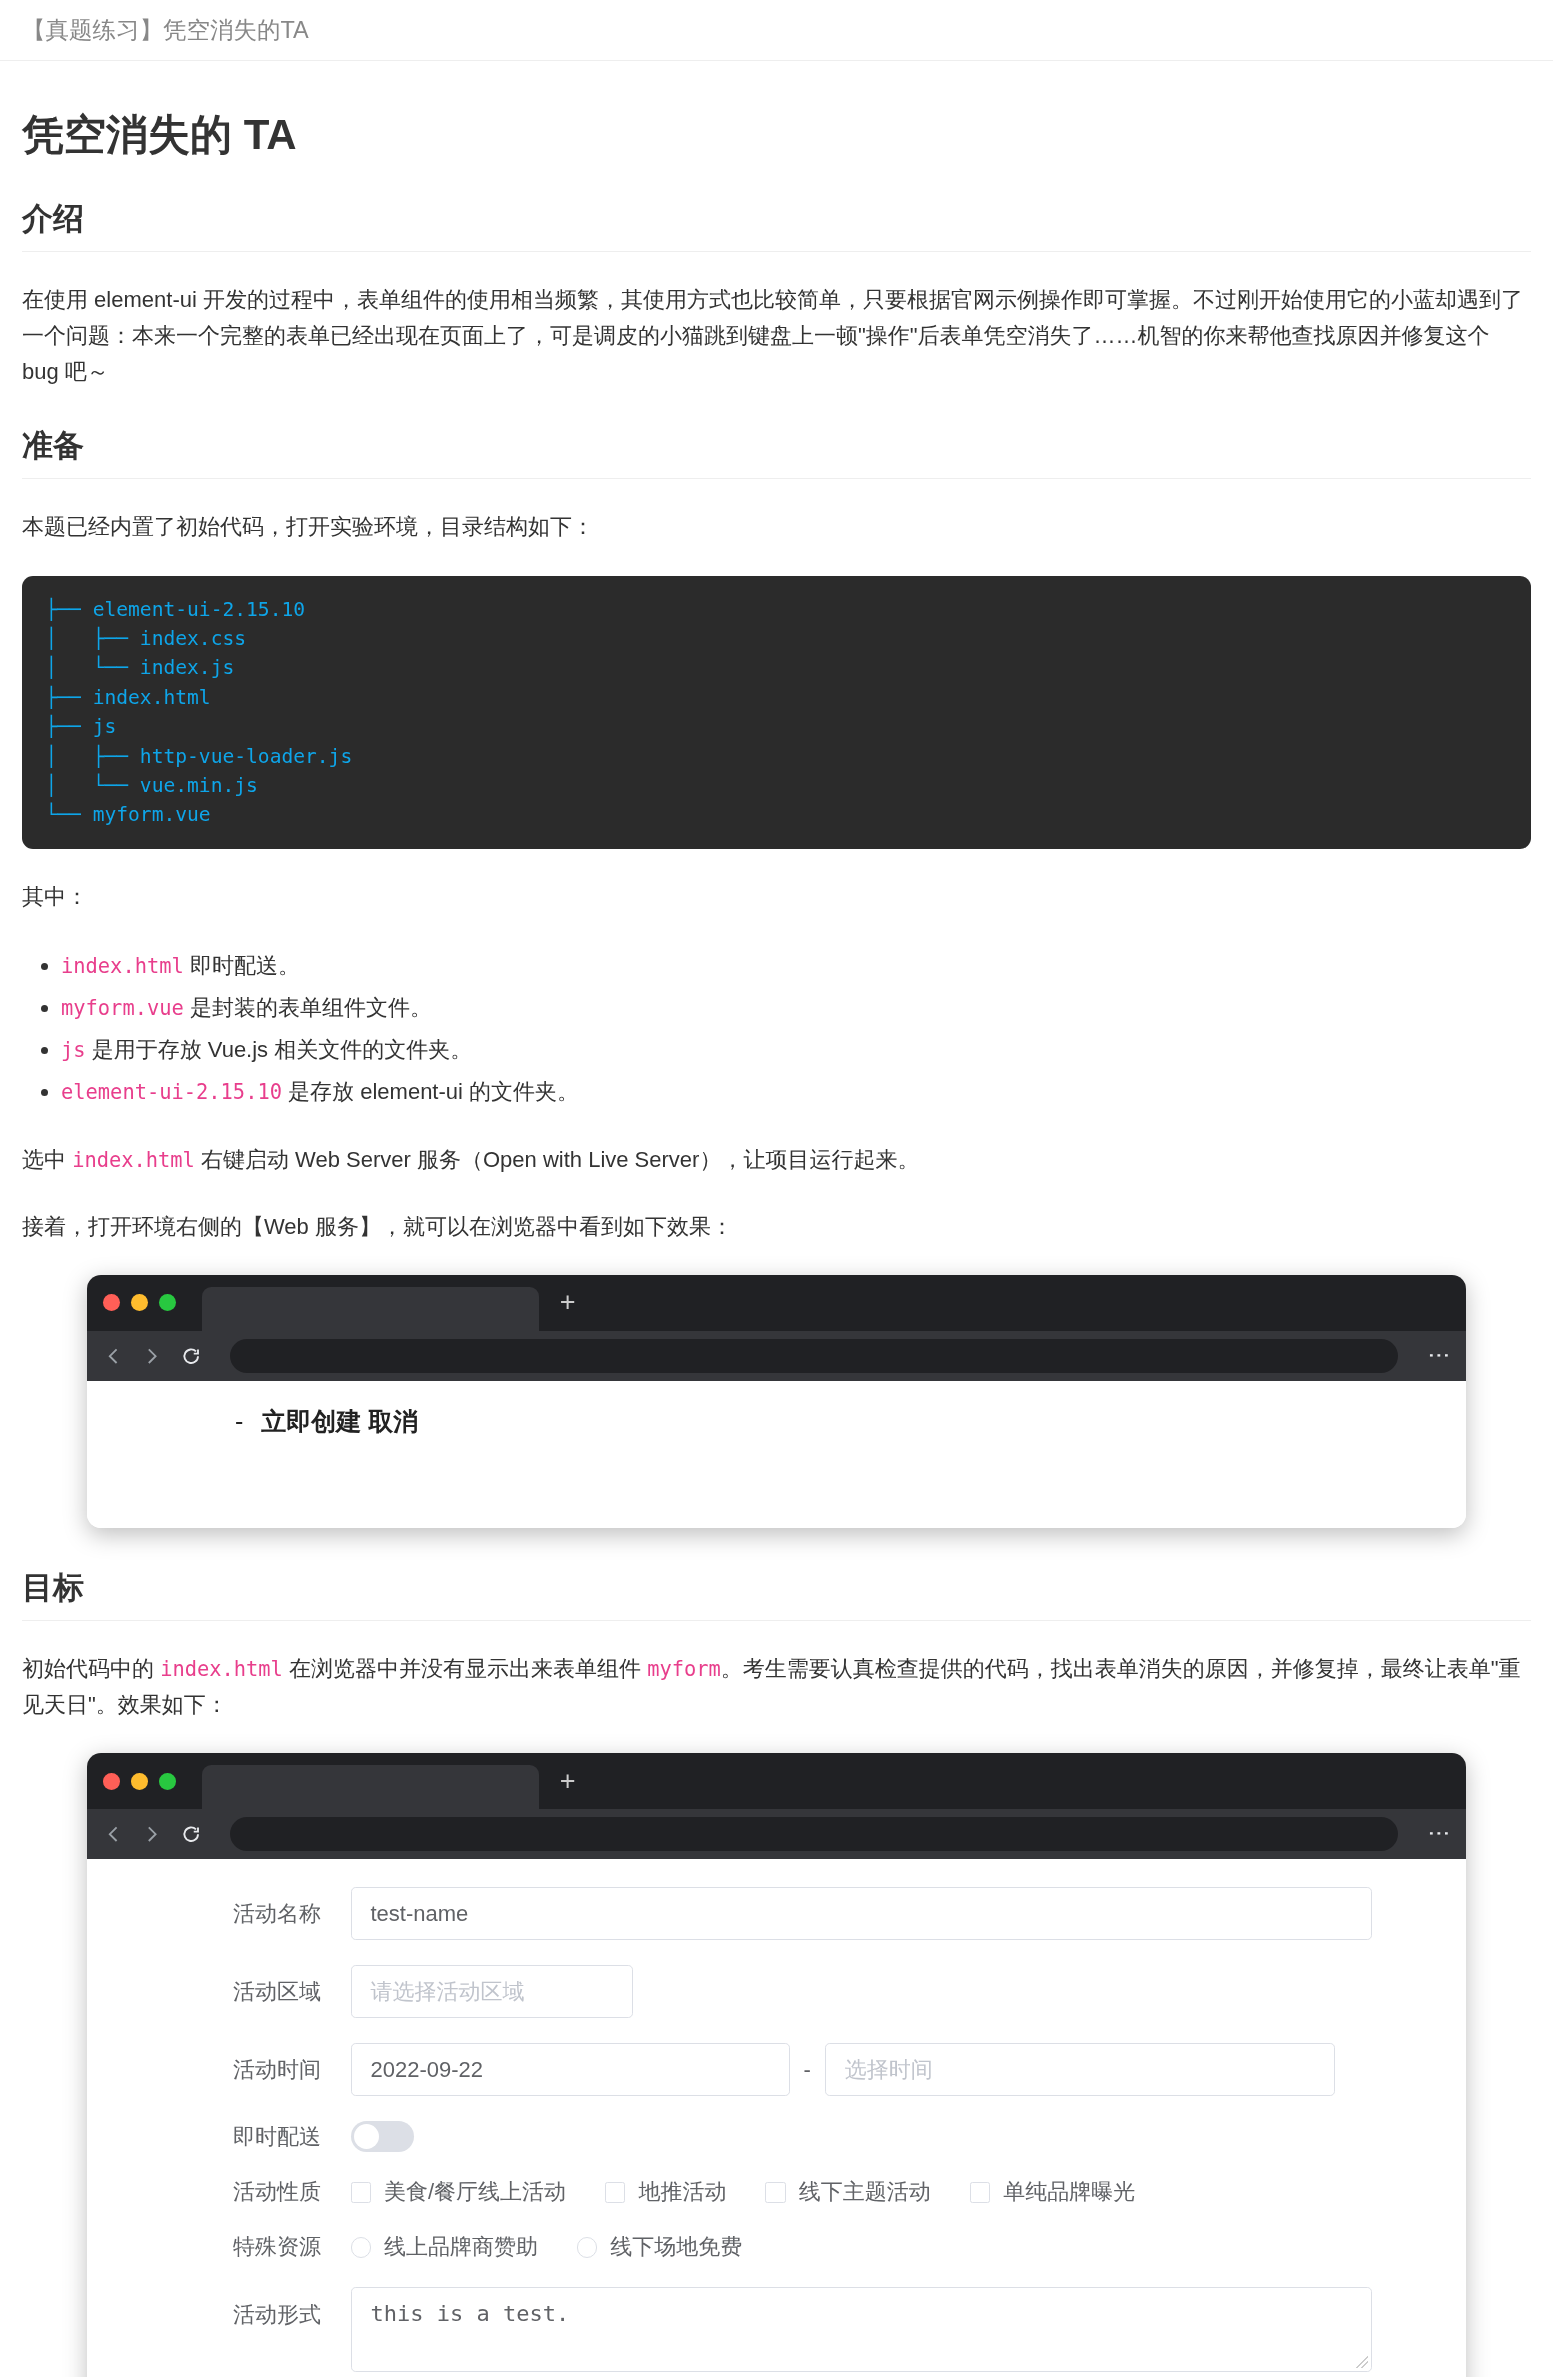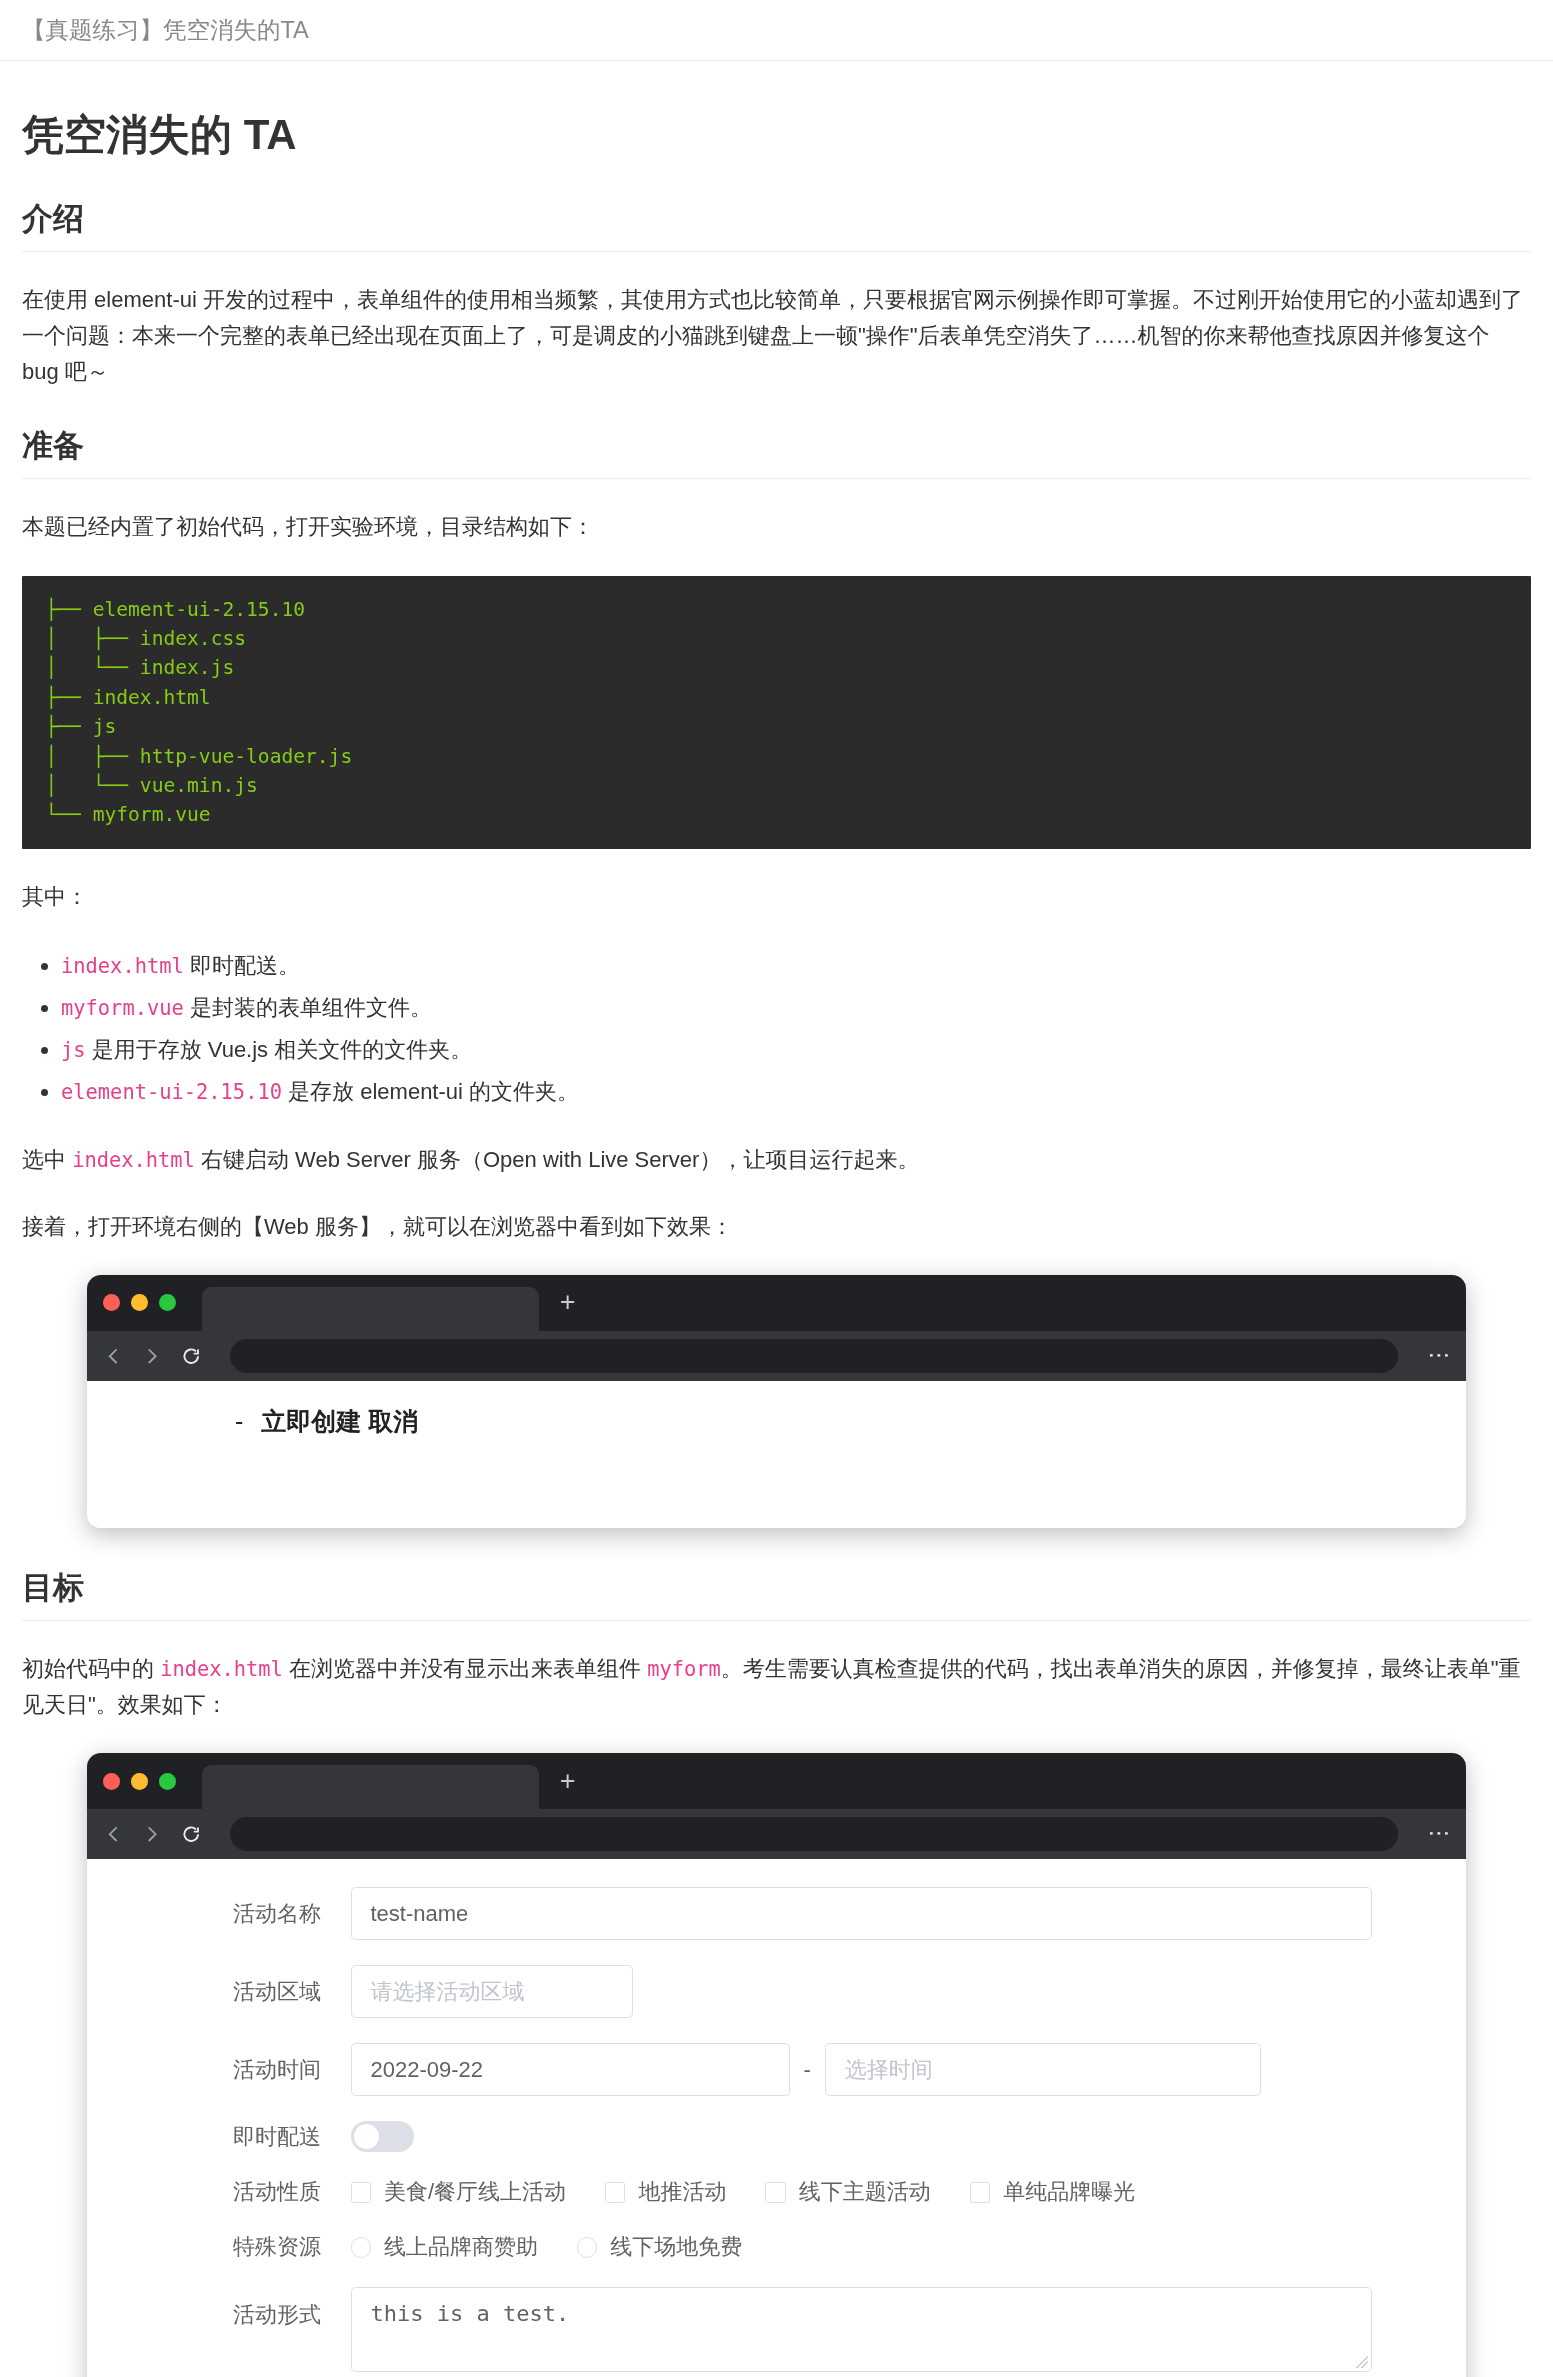--- a/index.html
+++ b/index.html
@@ -31,28 +31,28 @@
     padding-bottom: 11px;
     border-bottom: 0.8px solid #eee;
   }
   .content p {
     margin: 30px 0;
     line-height: 1.65;
     font-size: 22px;
   }
   .codeblock {
     background: #2b2b2b;
-    color: #84cc16;
+    color: #0ea5e9;
     padding: 19px 23.5px;
     font-family: "SFMono-Regular", Consolas, monospace;
     font-size: 19.6px;
     line-height: 1.5;
     white-space: pre;
     margin: 14px 0;
-    border-radius: 1px;
+    border-radius: 11px;
   }
   ul.doc-list {
     margin: 15.7px 0 15.7px 39px;
     line-height: 1.9;
   }
   ul.doc-list li { list-style: disc; }
   code.inline {
     font-family: "SFMono-Regular", Consolas, monospace;
     color: #e83e8c;
     font-size: 20.4px;
@@ -362,21 +362,21 @@
         </div>
       </div>
 
       <div class="form-row">
         <div class="form-label">活动时间</div>
         <div class="form-control">
           <div class="el-input" style="width:439px">
               <span class="value">2022-09-22</span>
             </div>
           <span class="date-sep">-</span>
-          <div class="el-input" style="width:436px">
+          <div class="el-input" style="width:510px">
               <span class="placeholder">选择时间</span>
             </div>
         </div>
       </div>
 
       <div class="form-row">
         <div class="form-label">即时配送</div>
         <div class="form-control">
           <div class="switch"></div>
         </div>

